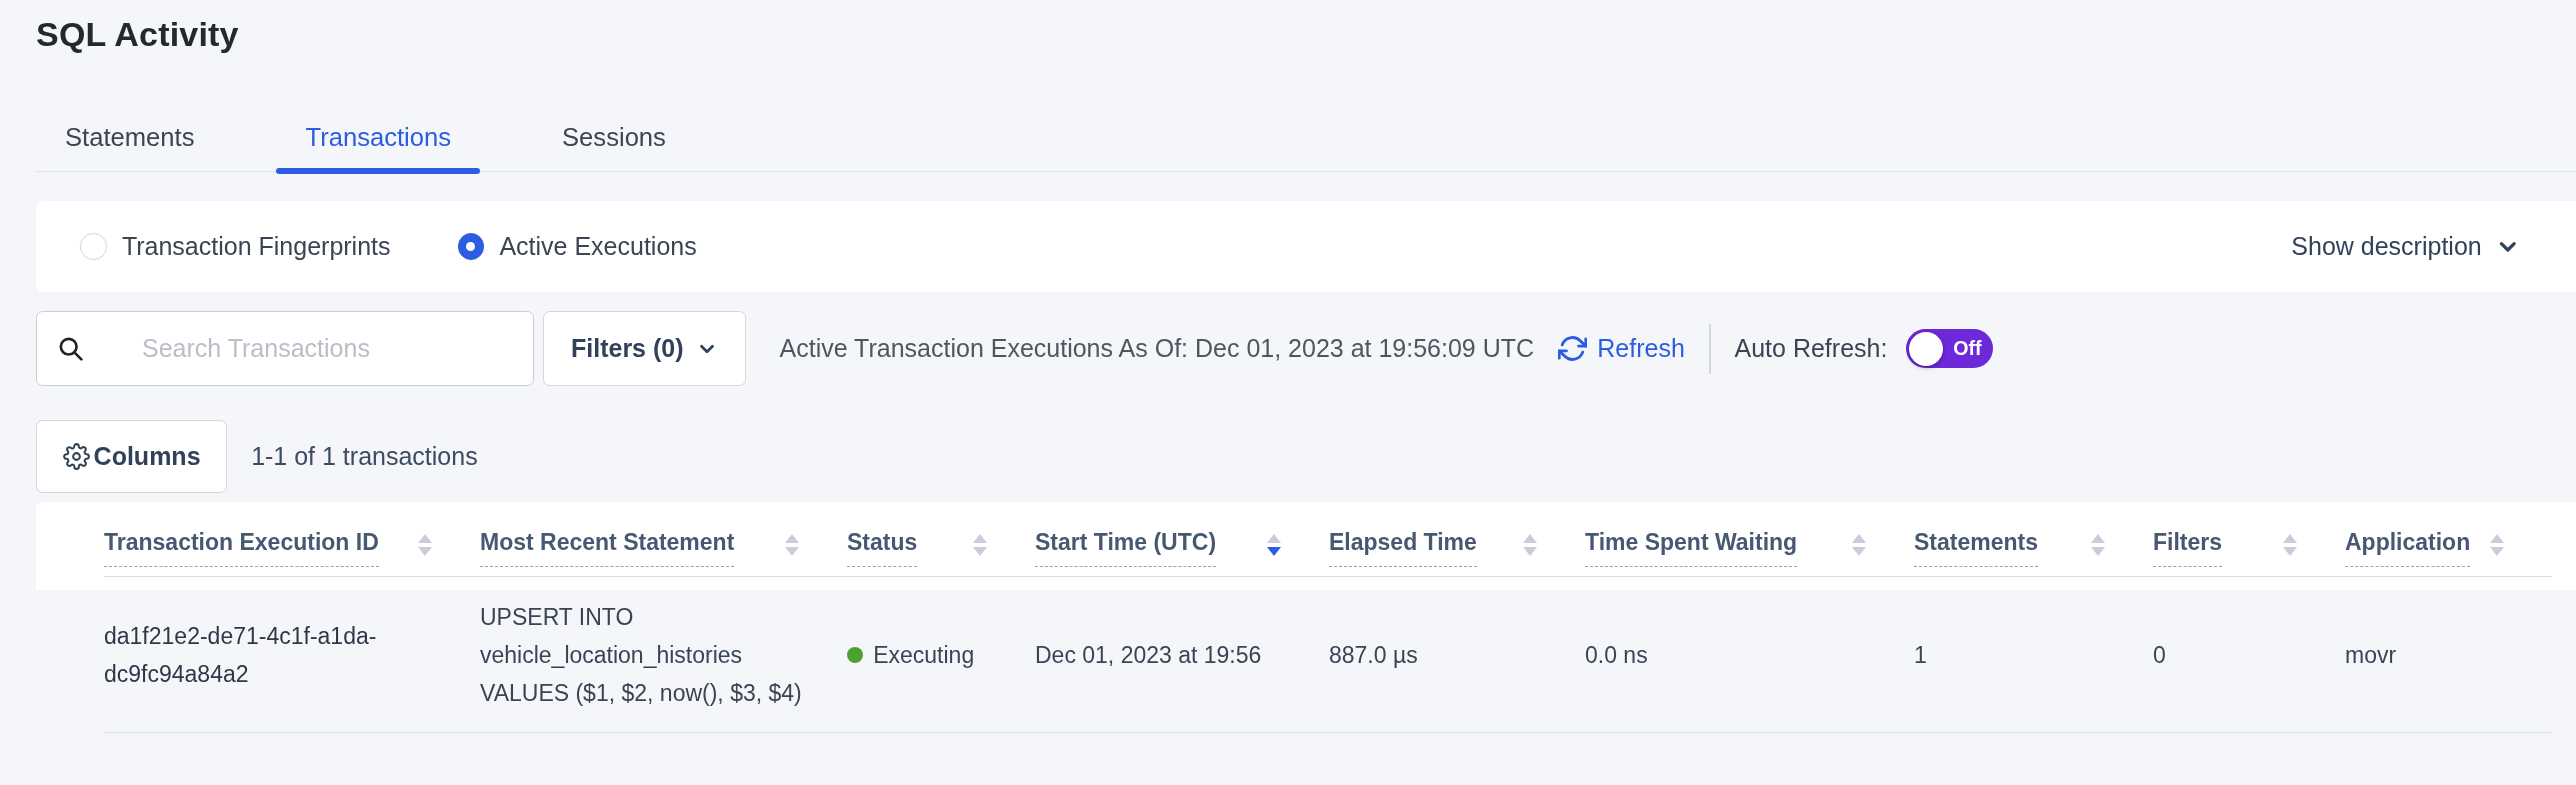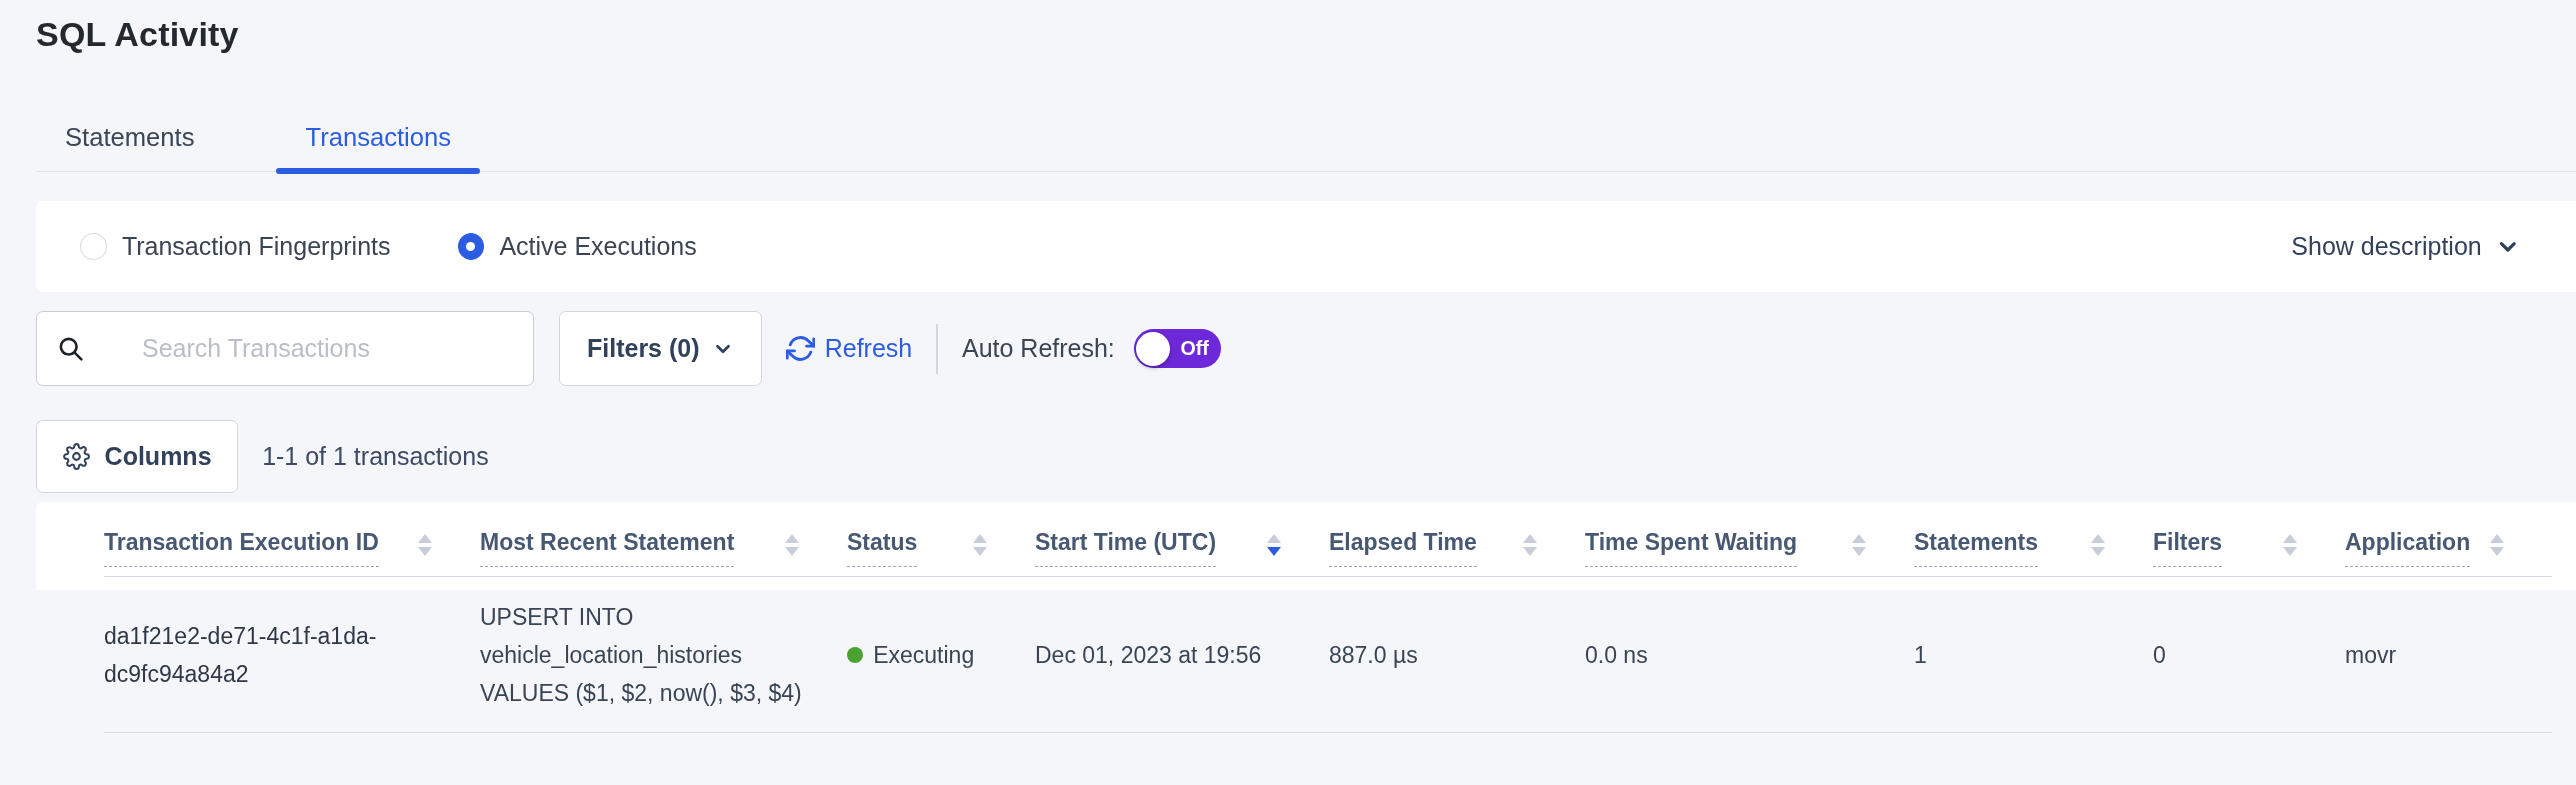--- a/index.html
+++ b/index.html
@@ -69,21 +69,21 @@
     display:flex; align-items:center; padding:0 19px;gap:40px;
   }
   .search-box svg { width:29px; height:29px; flex:none; color:#1d2329; }
   .search-box input {
     border:none; outline:none; background:transparent;
     font-family:inherit; font-size:25px; color:#394455;
     margin-left:17px; width:100%;
   }
   .search-box input::placeholder { color:#b9bec7; }
   .filters-btn {
-    margin-left:25px; height:75px; padding:0 27px;
+    margin-left:9px; height:75px; padding:0 27px;
     background:#fff; border:1.7px solid #d2d5dc; border-radius:6.8px;
     display:flex; align-items:center; gap:12px; cursor:pointer;
     font-size:25px; font-weight:700; color:#32415a; white-space:nowrap;
   }
   .filters-btn svg { width:22px; height:22px; color:#32415a; }
   .asof-text { margin-left:34px; font-size:25px; color:#4f565f; white-space:nowrap; }
   .refresh-link {
     display:flex; align-items:center; gap:10.2px; margin-left:24px;
     color:#2b5ce2; font-size:25px; cursor:pointer; white-space:nowrap;
   }
@@ -98,21 +98,21 @@
     width:34px; height:34px; margin-left:2.6px; border-radius:50%;
     background:#fff; box-shadow:0 1.7px 4.3px rgba(0,0,0,.3); flex:none;
   }
   .toggle-state { color:#fff; font-size:19.6px; font-weight:700; margin-left:10.2px; }
 
   
   .table-controls { position:absolute; left:36px; top:420px; display:flex; align-items:center; }
   .columns-btn {
     height:73px; padding:0 25.6px; background:#fff;
     border:1.7px solid #d2d5dc; border-radius:6.8px;
-    display:flex; align-items:center; gap:15px; cursor:pointer;
+    display:flex; align-items:center; gap:4px; cursor:pointer;
     font-size:25px; font-weight:700; color:#32415a;
   }
   .columns-btn svg { width:27px; height:27px; color:#32415a; }
   .result-count { margin-left:24px; font-size:25px; color:#3d4a63; }
 
   
   .table-card {
     position:absolute; left:36px; right:0; top:502px; bottom:4.3px;
     background:#fff; border-radius:6.8px 0 0 0;
     padding:0 24px 0 68px;
@@ -149,20 +149,21 @@
 </head>
 <body>
 
 <div class="page">
 
   <h1 class="page-title">SQL Activity</h1>
 
   <div class="tabs">
     <div class="tab">Statements</div>
     <div class="tab active">Transactions</div>
+    <div class="tab">Sessions</div>
   </div>
 
   <div class="mode-card">
     <div class="radio-item">
       <span class="radio-circle"></span>
       <span class="radio-label">Transaction Fingerprints</span>
     </div>
     <div class="radio-item selected">
       <span class="radio-circle"></span>
       <span class="radio-label">Active Executions</span>
@@ -182,20 +183,21 @@
           <line x1="15.4" y1="15.4" x2="21" y2="21"></line>
       </svg>
       <input type="text" placeholder="Search Transactions" style="">
     </div>
     <div class="filters-btn">
       <span>Filters (0)</span>
       <svg viewBox="0 0 24 24" fill="none" stroke="currentColor" stroke-width="3" stroke-linecap="round" stroke-linejoin="round">
           <polyline points="6 9 12 15 18 9"></polyline>
         </svg>
     </div>
+    <div class="asof-text">Active Transaction Executions As Of: Dec 01, 2023 at 19:56:09 UTC</div>
     <div class="refresh-link">
       <svg viewBox="0 0 24 24" fill="none" stroke="currentColor" stroke-width="2.4" stroke-linecap="round" stroke-linejoin="round">
         <polyline points="23 4 23 10 17 10"></polyline>
           <polyline points="1 20 1 14 7 14"></polyline>
         <path d="M3.51 9a9 9 0 0 1 14.85-3.36L23 10M1 14l4.64 4.36A9 9 0 0 0 20.49 15"></path>
       </svg>
       <span>Refresh</span>
     </div>
     <div class="v-divider"></div>
     <div class="auto-refresh">

